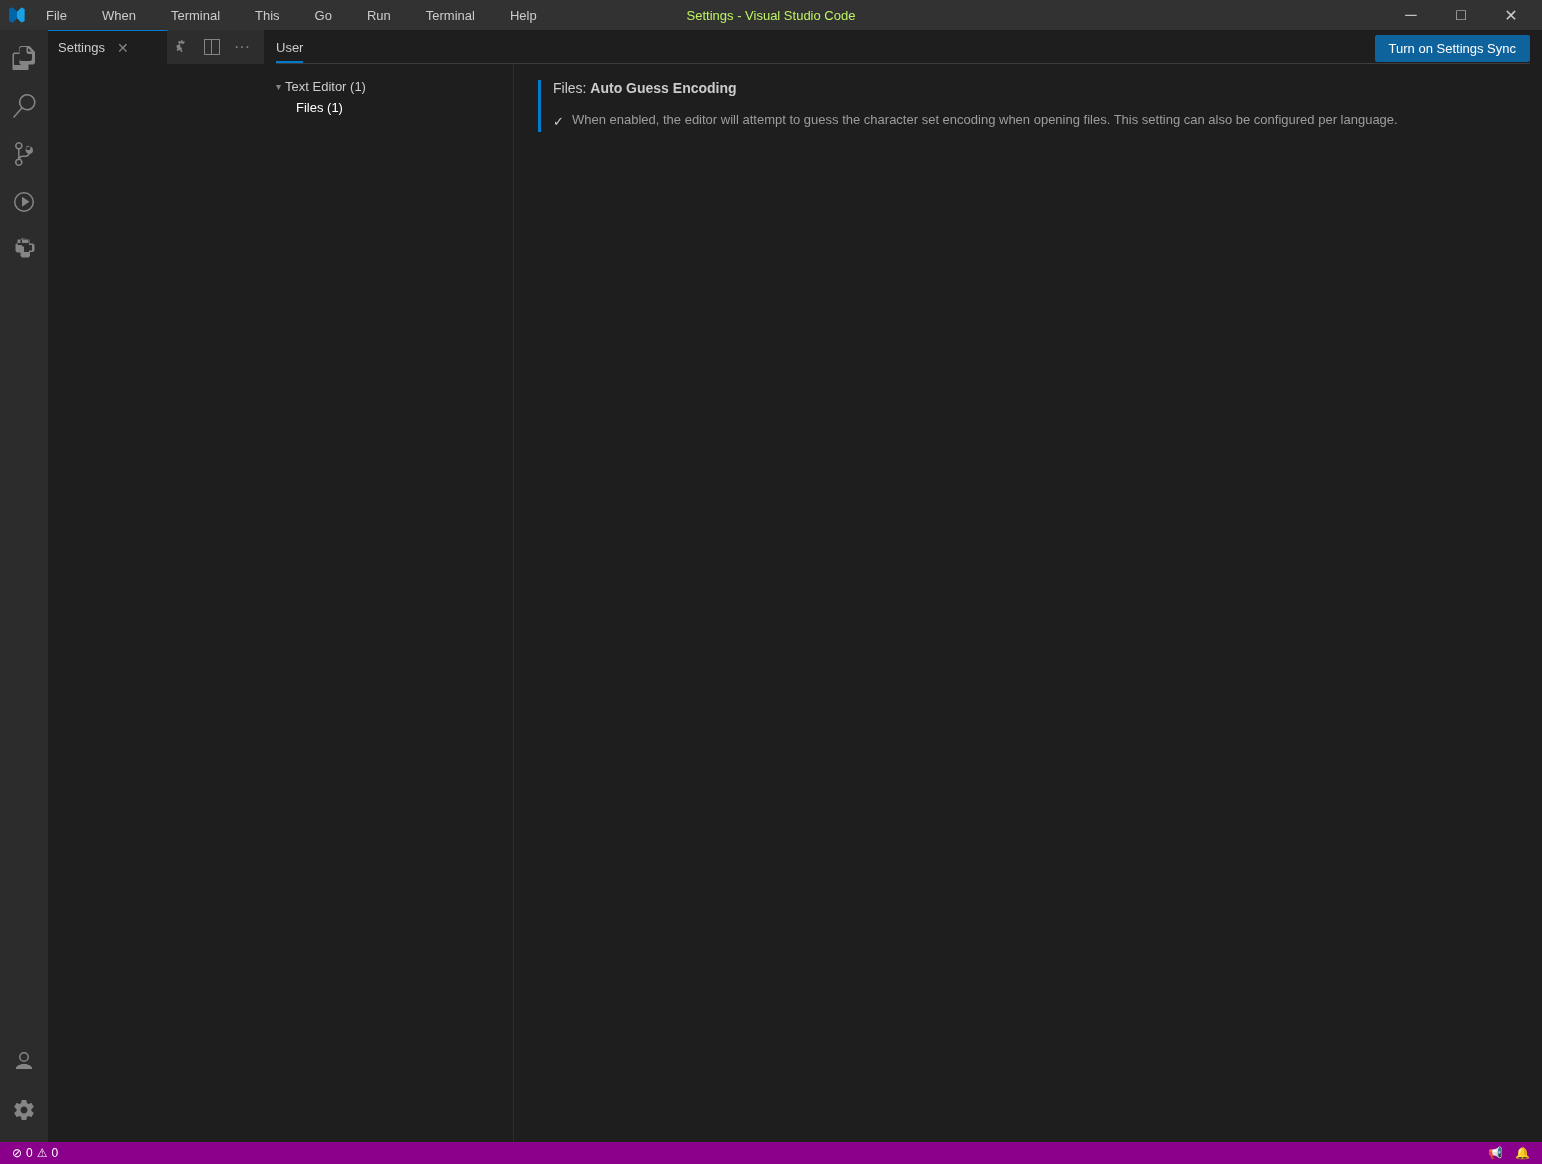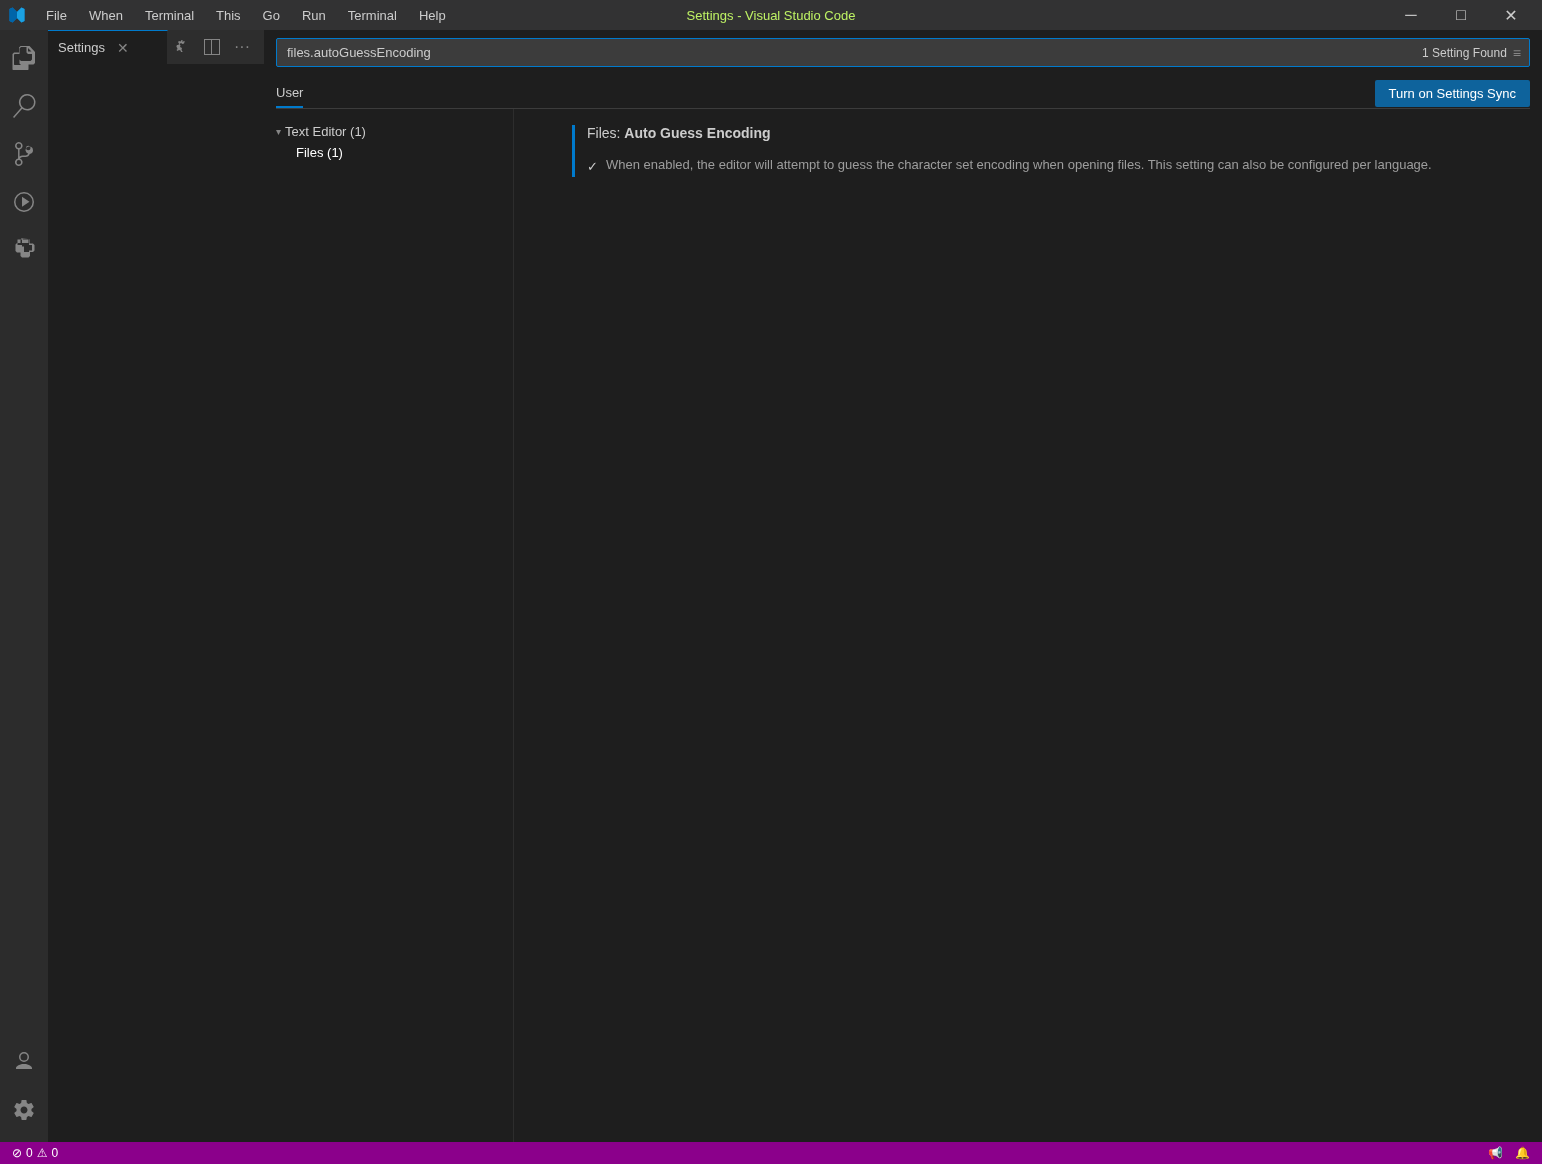--- a/index.html
+++ b/index.html
@@ -30,21 +30,21 @@
       align-items: center;
       gap: 12px;
     }
     .vscode-logo {
       width: 18px;
       height: 18px;
       flex-shrink: 0;
     }
     .menu-bar {
       display: flex;
-      gap: 6px;
+      gap: 19px;
     }
     .menu-item {
       padding: 2px 8px;
       color: #cccccc;
       font-size: 13px;
       cursor: pointer;
       border-radius: 3px;
     }
     .titlebar-center {
       position: absolute;
@@ -287,21 +287,20 @@
     .settings-main {
       flex: 1;
       overflow-y: auto;
       padding: 16px 24px;
     }
 
     .setting-item {
       display: flex;
       flex-direction: column;
       margin-bottom: 16px;
-      margin-left: 34px;
     }
 
     .setting-title {
       font-size: 14px;
       color: #cccccc;
       margin-bottom: 8px;
     }
     .setting-title strong {
       font-weight: 600;
     }
@@ -451,29 +450,20 @@
           </svg>
         </div>
         <div class="tab-action-btn" title="More Actions">
           <span>···</span>
         </div>
       </div>
     </div>
 
     <div class="settings-content">
 
-      <div class="search-bar">
-        <div class="search-input-container">
-          <input class="search-input" type="text" value="files.autoGuessEncoding" style="">
-          <div class="search-result-badge">
-            <span>1 Setting Found</span>
-            <span class="filter-icon">≡</span>
-          </div>
-        </div>
-      </div>
 
       <div style="display:flex; align-items:center; justify-content:space-between; padding: 4px 12px 0 12px; flex-shrink:0;">
         <div class="user-tab-row" style="padding:0; border-bottom:none; flex:1;">
           <div class="user-tab">User</div>
         </div>
         <button class="sync-btn">Turn on Settings Sync</button>
       </div>
       <div style="height:1px; background:#3c3c3c; margin: 0 12px; flex-shrink:0;"></div>
 
       <div class="settings-panels">

